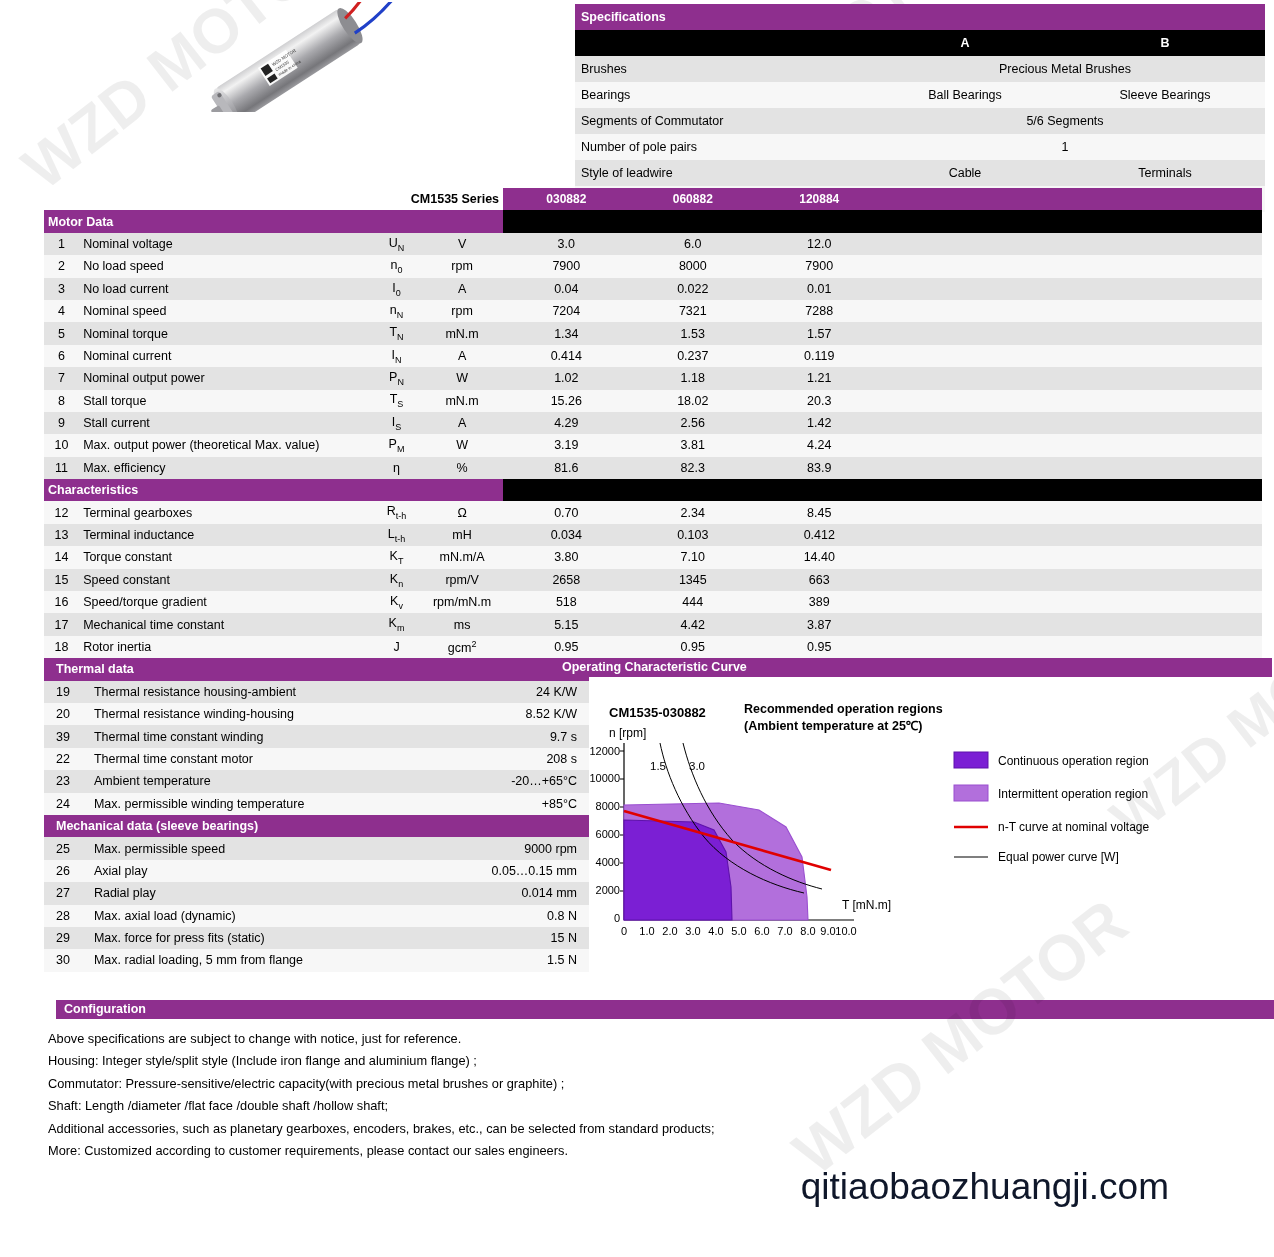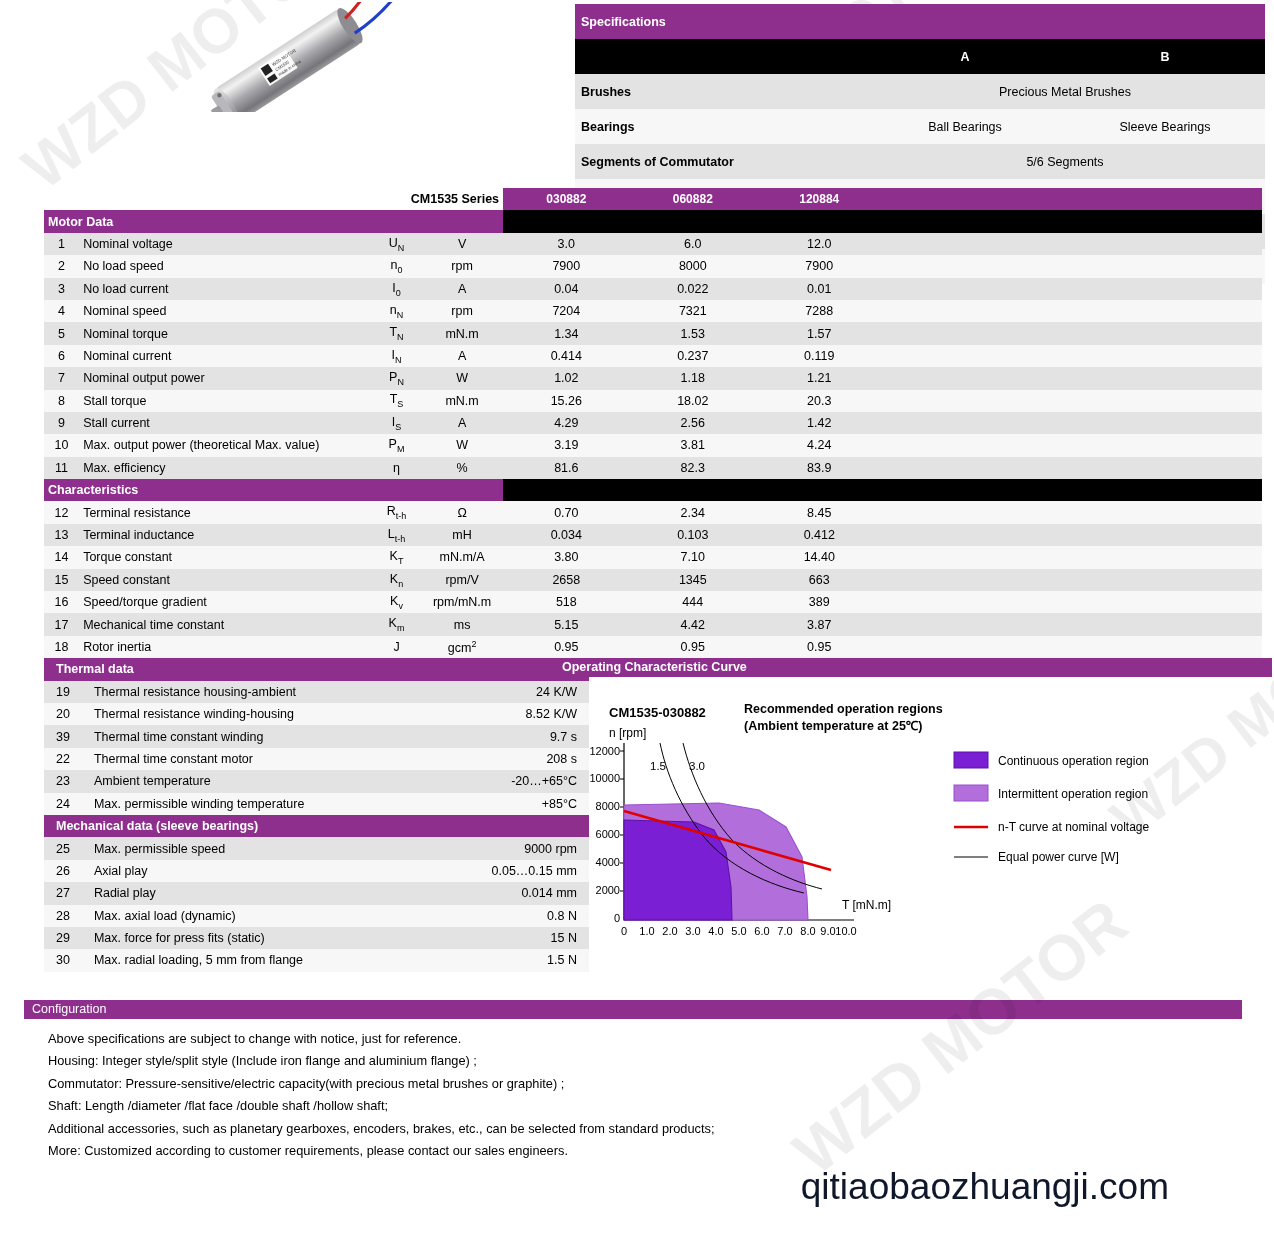--- a/index.html
+++ b/index.html
@@ -32,28 +32,28 @@
 
   
   .top { position: relative; height: 188px; }
   .motor-img {
     position: absolute; left: 150px; top: 2px; width: 300px; height: 110px;
   }
   .spec-table {
     position: absolute; left: 575px; top: 4px; width: 690px;
     border-collapse: collapse; font-size: 12.5px;
   }
-  .spec-table td { padding: 3px 6px; height: 35px; }
+  .spec-table td { padding: 3px 6px; height: 26px; }
   .spec-hdr-band {
     background: #8e2f8e; color: #ffffff; font-weight: bold; padding-left: 8px;
   }
   .spec-black { background: #000000; color: #ffffff; font-weight: bold; text-align: center; }
   .row-grey td { background: #e3e3e3; }
   .row-white td { background: #f7f7f7; }
-  .spec-label { width: 232px; font-weight: bold; }
+  .spec-label { width: 232px; }
   .spec-mid { text-align: center; }
   .spec-a { width: 160px; text-align: center; }
   .spec-b { width: 160px; text-align: center; }
 
   
   .data-wrap { position: relative; }
   table.data {
     border-collapse: collapse;
     width: 1218px;
     margin-left: 44px;
@@ -99,22 +99,22 @@
   }
   .curve-band {
     background: #8e2f8e; color: #fff; font-weight: bold; height: 19px;
     padding-left: 8px; font-size: 12.5px; line-height: 19px;
   }
   .curve-inner { position: relative; height: 280px; }
 
   
   .config { margin-top: 28px; }
   .config-band {
-    background: #8e2f8e; color: #fff; font-weight: normal; height: 19px;
-    padding-left: 8px; line-height: 19px; margin-left: 24px; width: 1218px;
+    background: #8e2f8e; color: #fff; font-weight: bold; height: 19px;
+    padding-left: 8px; line-height: 19px; margin-left: 56px; width: 1218px;
     font-size: 12.5px;
   }
   .config-lines { margin-left: 48px; margin-top: 12px; }
   .config-lines div { margin-bottom: 7.5px; font-size: 12.8px; }
 
   .footer-url {
     text-align: right; padding-right: 105px; margin-top: 6px;
     font-size: 37px; color: #0f172a; letter-spacing: 0px;
   }
 </style>
@@ -357,21 +357,21 @@
       <td class="c-val"></td>
     </tr>
 
     <tr>
       <td class="band" colspan="4">Characteristics</td>
       <td class="blk" colspan="6"></td>
     </tr>
 
     <tr class="zebra-b">
       <td class="c-no">12</td>
-      <td class="c-name">Terminal resistance</td>
+      <td class="c-name">Terminal gearboxes</td>
       <td class="c-sym">R<sub>t-h</sub></td>
       <td class="c-unit">Ω</td>
       <td class="c-val">0.70</td>
       <td class="c-val">2.34</td>
       <td class="c-val">8.45</td>
       <td class="c-val"></td>
       <td class="c-val"></td>
       <td class="c-val"></td>
     </tr>
     <tr class="zebra-a">

